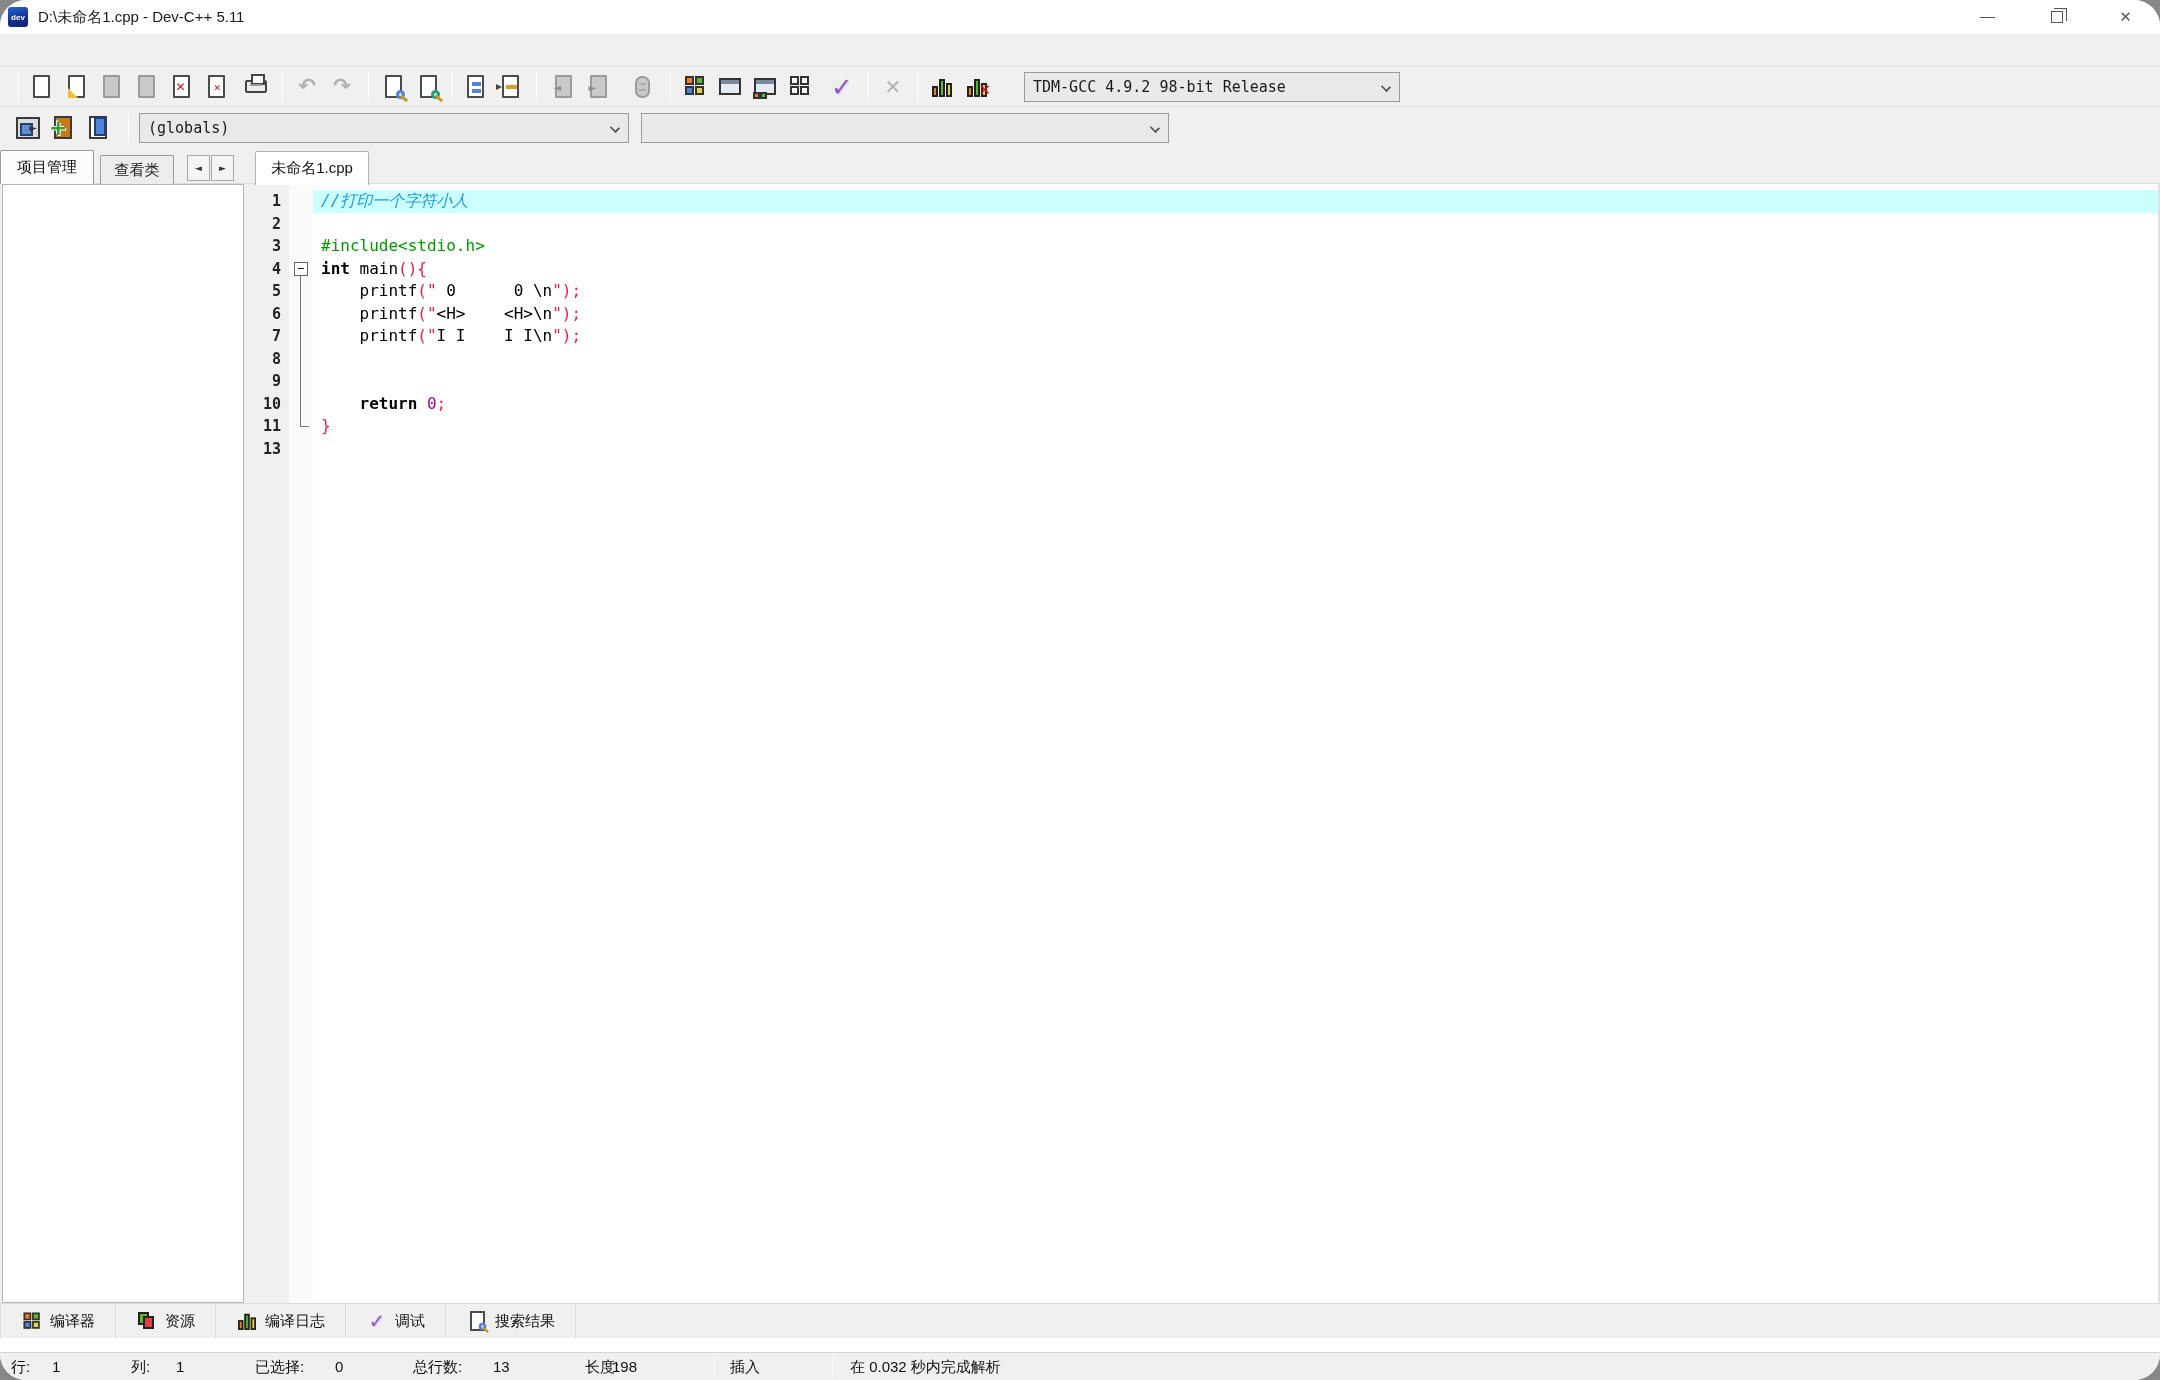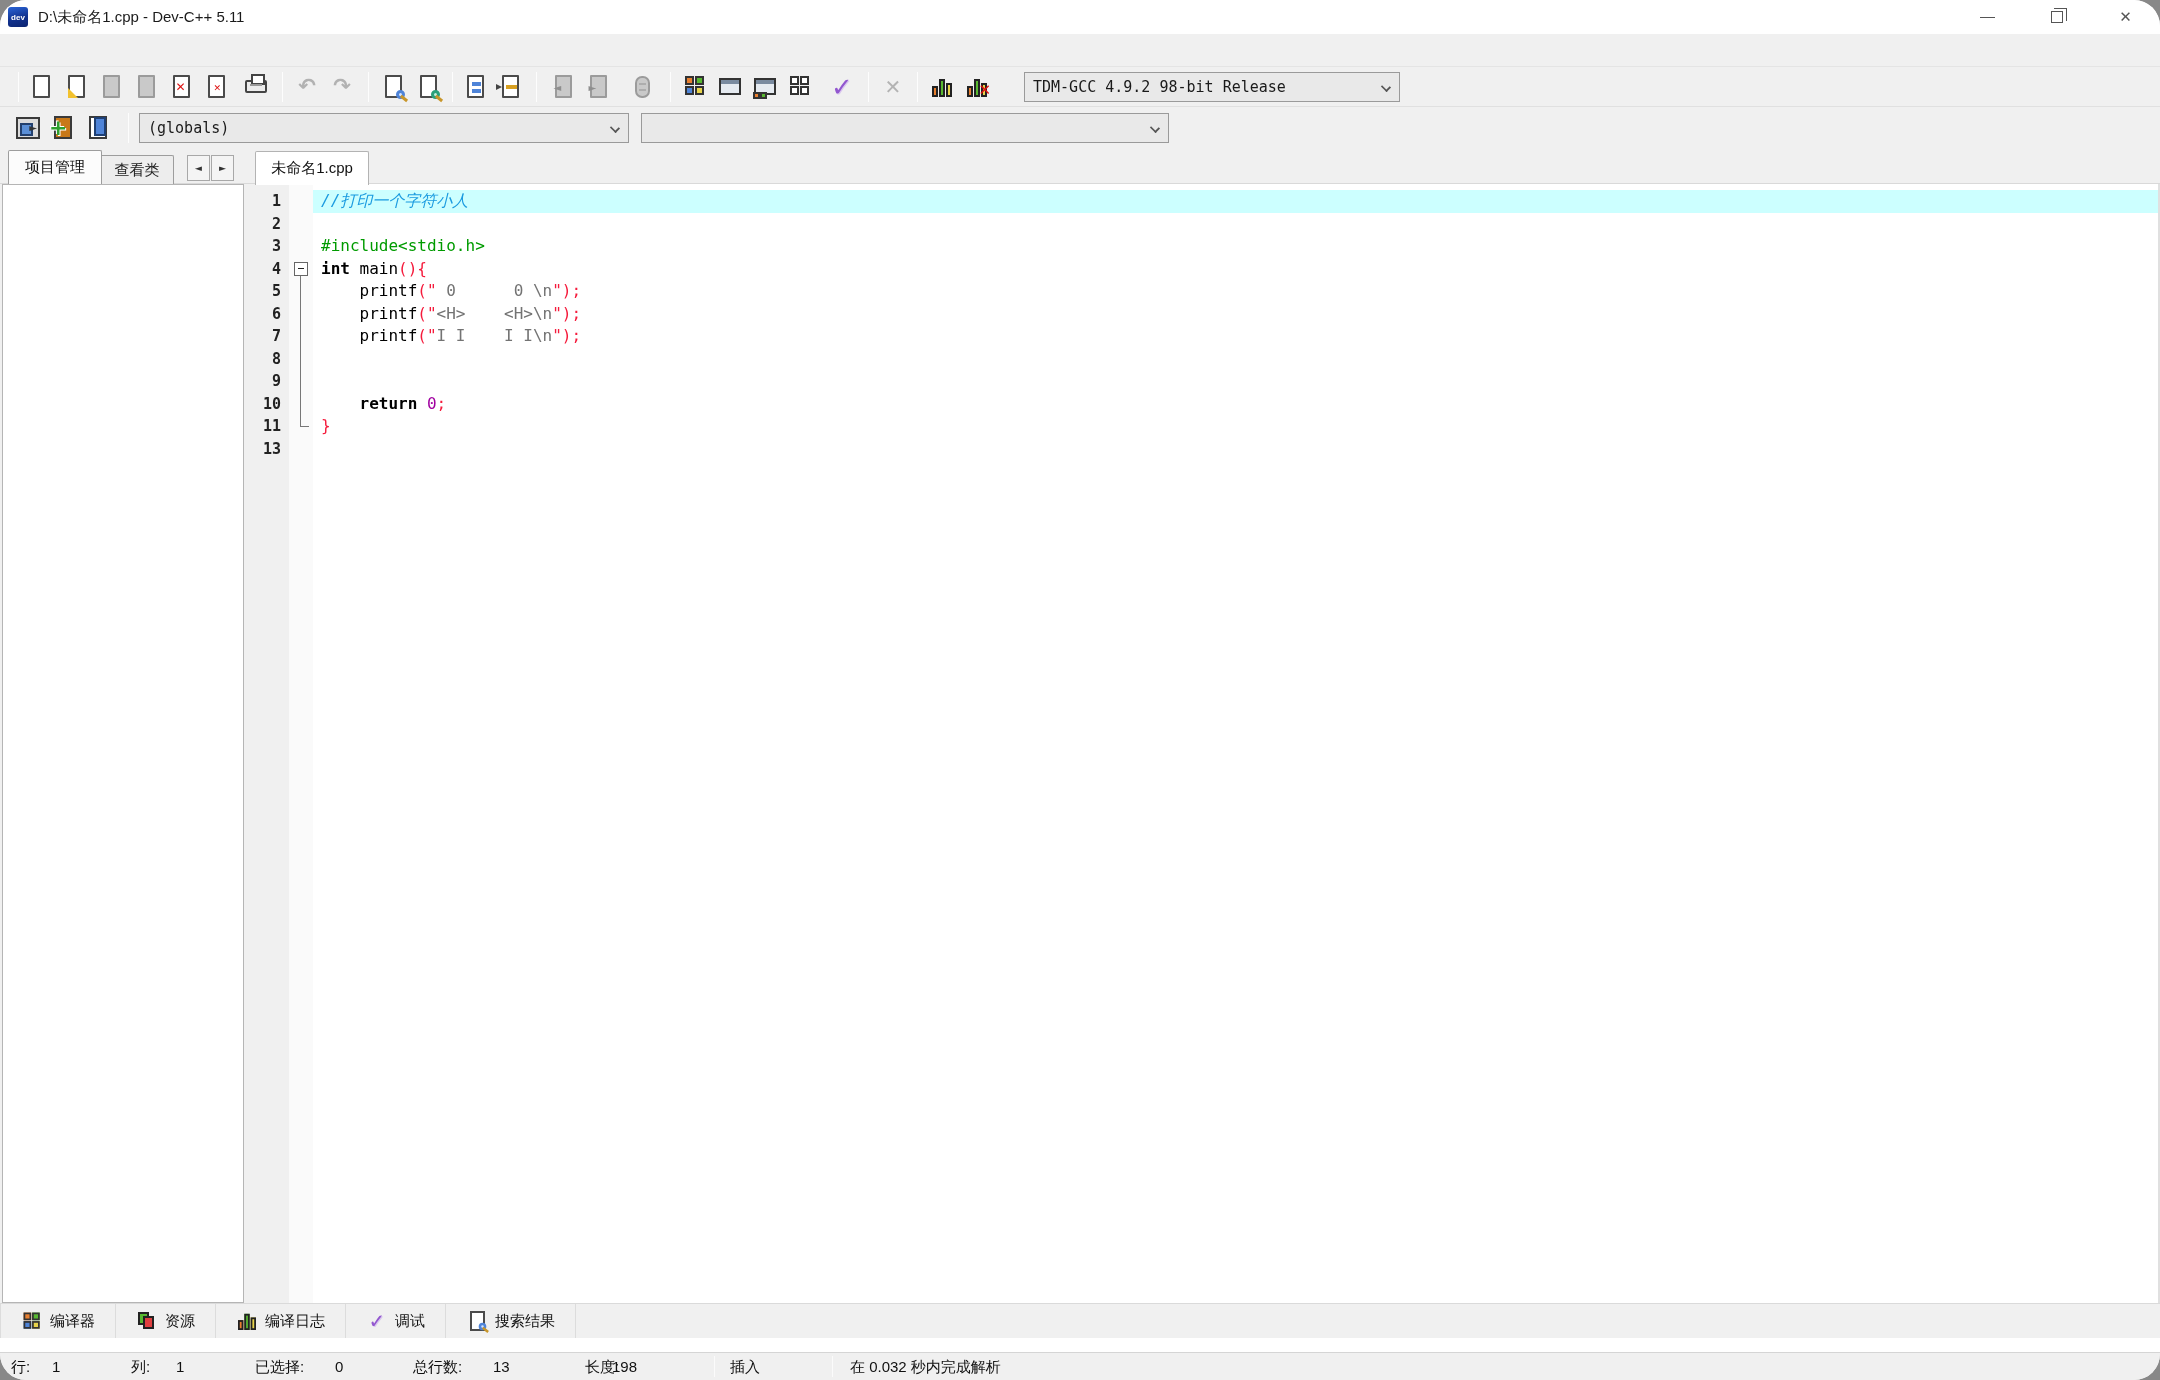--- a/index.html
+++ b/index.html
@@ -90,21 +90,21 @@
   .addico::after { content:"+"; position:absolute; left:-7px; top:-3px; color:#2fa02f; font:bold 22px "DejaVu Sans",sans-serif;
                    text-shadow:1px 1px 0 #fff,-1px -1px 0 #fff; }
   .remico { width:18px; height:23px; background:#fff; border:2px solid #3a3a3a; position:relative; }
   .remico::before { content:""; position:absolute; left:3px; top:-1px; width:8px; height:15px; background:#4f84d8; border:2px solid #1e3f73; }
 
   
   .tabsrow { position:absolute; left:0; top:148px; width:2160px; height:36px; background:#f0f0f0;
              border-bottom:1px solid #d9d9d9; font-size:15px; }
   .ltab { position:absolute; border:1px solid #9d9d9d; border-bottom:none; text-align:center;
           border-radius:2px 2px 0 0; }
-  .ltab.active { left:8px; top:2px; width:94px; height:34px; background:#fcfcfc; line-height:32px; z-index:2; }
+  .ltab.active { left:0; top:2px; width:94px; height:34px; background:#fcfcfc; line-height:32px; z-index:2; }
   .ltab.idle { left:100px; top:7px; width:74px; height:29px; background:#ededed; line-height:27px; color:#222; }
   .spinbtn { position:absolute; top:7px; width:23px; height:26px; background:#f4f4f4; border:1px solid #a8a8a8;
              display:flex; align-items:center; justify-content:center; font:9px "DejaVu Sans",sans-serif; color:#333; }
   .etab { position:absolute; left:255px; top:3px; width:114px; height:34px; background:#fff;
           border:1px solid #b3b3b3; border-bottom:none; border-radius:2px 2px 0 0;
           line-height:32px; text-align:center; z-index:2; }
 
   
   .main { position:absolute; left:0; top:184px; width:2160px; height:1119px; }
   .sidebar-body { position:absolute; left:2px; top:0; width:242px; height:1119px; background:#fff;
@@ -125,21 +125,21 @@
   .fm.start::before { content:""; position:absolute; left:5px; top:4px; width:12px; height:12px;
                       background:#fff; border:1px solid #666; }
   .fm.start::after  { content:""; position:absolute; left:9px; top:10px; width:6px; height:1px; background:#222; }
   .ct { flex:1; white-space:pre; font:16px "DejaVu Sans Mono",monospace; line-height:22.5px; padding-left:8px; color:#000; }
   .line.hl .ct { background:#ccffff; }
   .tok-cmt { color:#1b9be0; font-style:italic; }
   .tok-pre { color:#009b00; }
   .tok-kw  { color:#000; font-weight:bold; }
   .tok-pln { color:#000; }
   .tok-sym { color:#f51b3c; }
-  .tok-str { color:#737373; }
+  .tok-str { color:#000000; }
   .tok-num { color:#a000a0; }
 
   
   .bottombar { position:absolute; left:0; top:1303px; width:2160px; height:35px; background:#f0f0f0;
                border-top:1px solid #dadada; display:flex; align-items:stretch; font-size:15px; }
   .btab { display:flex; align-items:center; gap:7px; padding:0 20px; border-right:1px solid #dcdcdc; }
   .btab:first-child { border-left:1px solid #dcdcdc; }
   .bico { display:flex; align-items:center; justify-content:center; width:22px; height:22px; position:relative; }
   .sheets { position:relative; width:18px; height:18px; }
   .sheets i { position:absolute; width:11px; height:13px; border:2px solid #222; display:block; }

